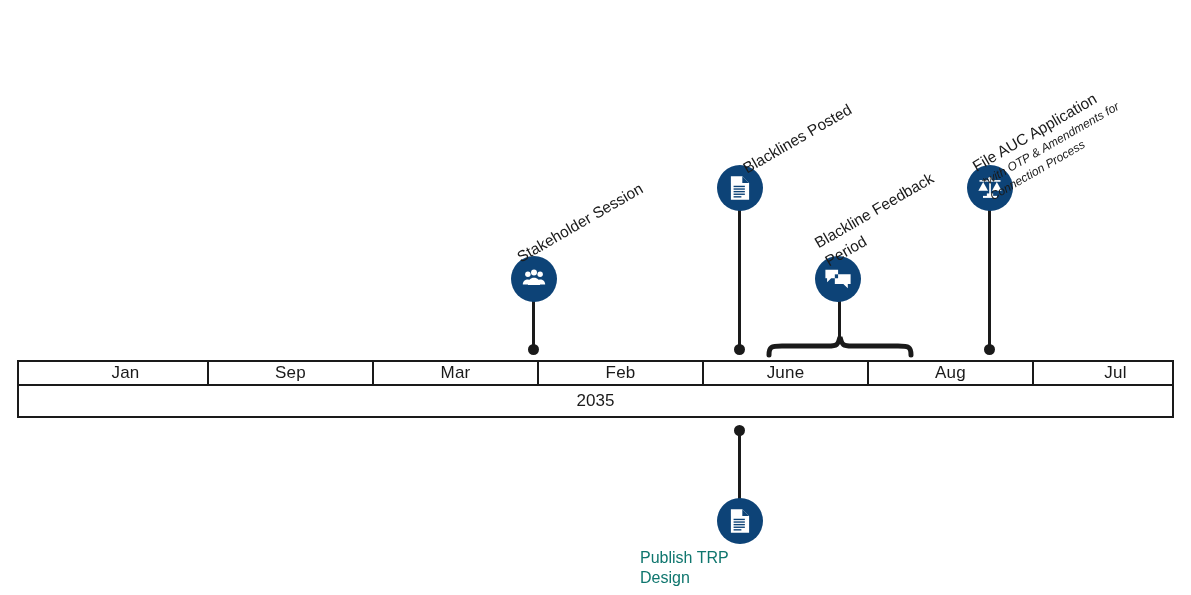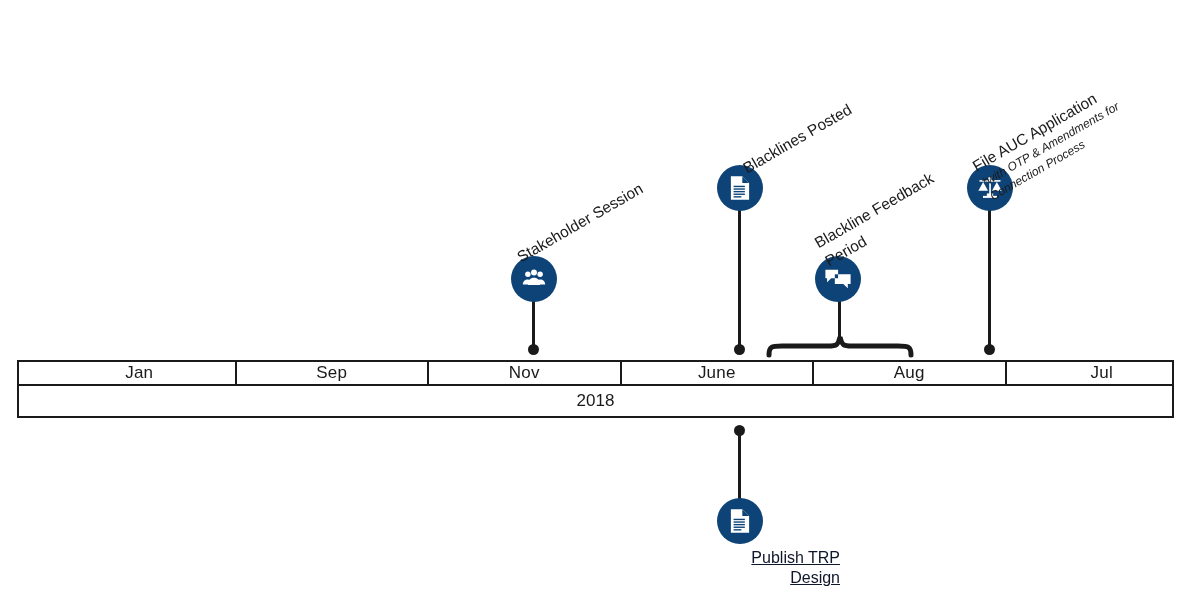--- a/index.html
+++ b/index.html
@@ -99,60 +99,62 @@
   .rot-label .sub {
     display: block;
     font-size: 12px;
     font-style: italic;
     line-height: 1.3;
   }
 
   
   .h-label {
     position: absolute;
-    text-align: right;
+    text-align: left;
     font-size: 16px;
     line-height: 1.25;
     white-space: pre-line;
-    color: #0f172a;
-    text-decoration: underline;
+    color: #0f766e;
   }
 
   .brace-wrap {
     position: absolute;
   }
 </style>
 </head>
 <body>
 
 <div id="canvas">
 
   <div class="timeline-table">
     <div class="months-row">
       <div class="month-cell">
         <span>Jan</span>
       </div>
       <div class="month-cell">
         <span>Sep</span>
       </div>
       <div class="month-cell">
-        <span>Nov</span>
+        <span>Mar</span>
+      </div>
+      <div class="month-cell">
+        <span>Feb</span>
       </div>
       <div class="month-cell">
         <span>June</span>
       </div>
       <div class="month-cell">
         <span>Aug</span>
       </div>
       <div class="month-cell">
         <span>Jul</span>
       </div>
     </div>
     <div class="year-row">
-      <span>2018</span>
+      <span>2035</span>
     </div>
   </div>
 
   <div class="anchor-dot" style="left:528px; top:344px;"></div>
   <div class="stem" style="left:532px; top:300px; height:50px;"></div>
   <div class="badge" style="left:511px; top:256px;">
     <span>
       <svg width="28" height="28" viewBox="0 0 32 32" aria-hidden="true">
         <g fill="#ffffff">
           <circle cx="9" cy="10.5" r="3.1"></circle>

